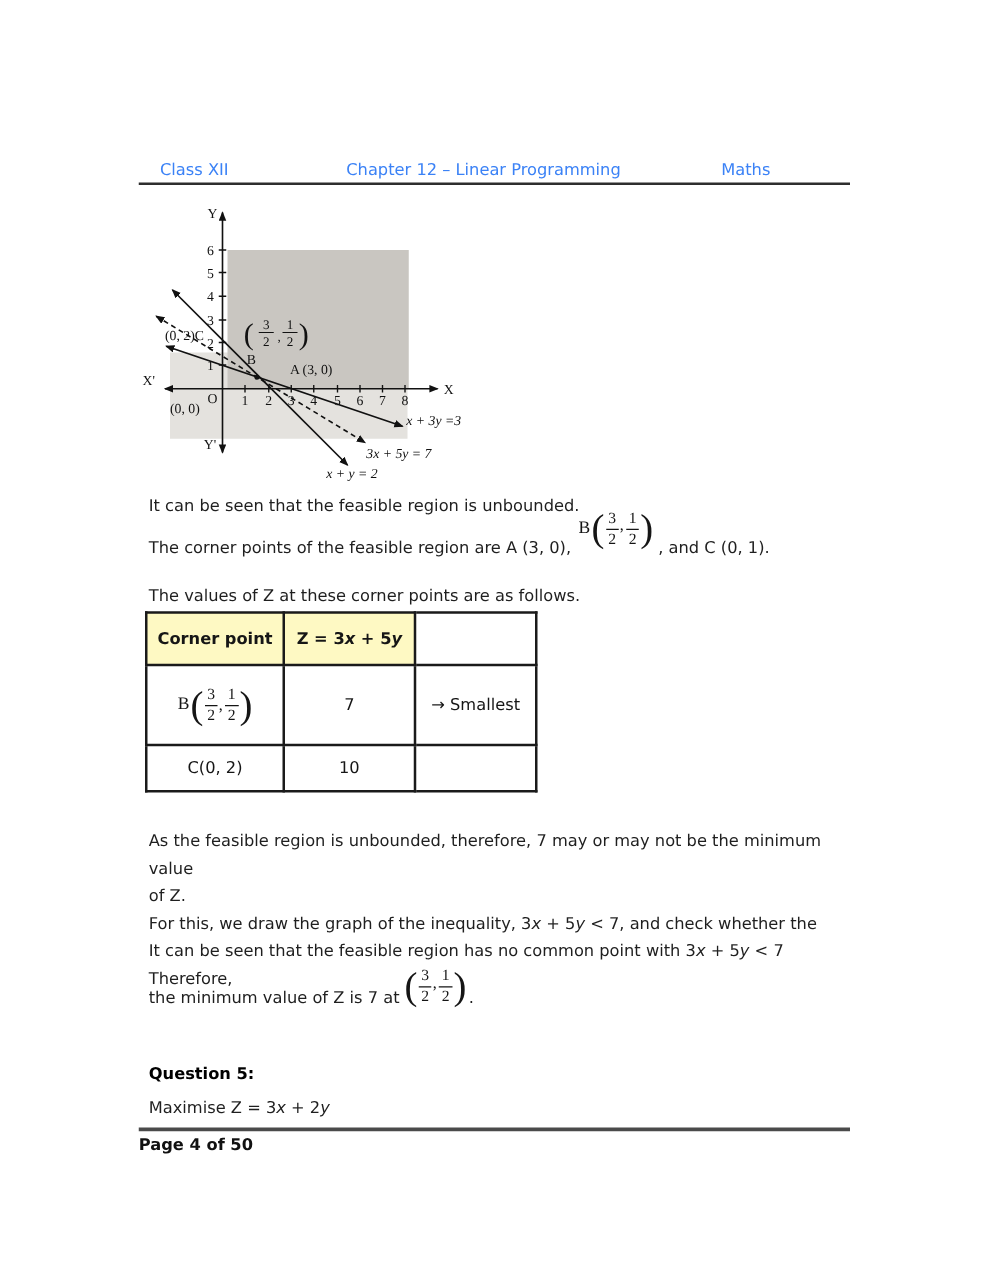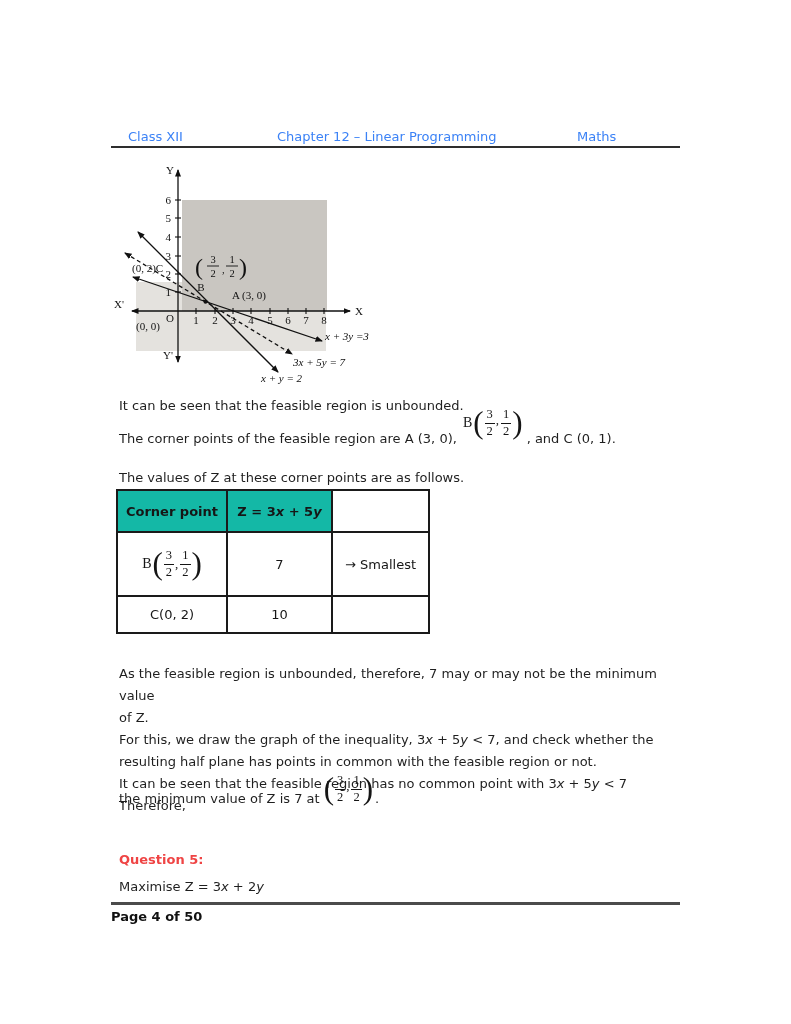--- a/index.html
+++ b/index.html
@@ -34,27 +34,27 @@
   .fg-frac{display:inline-flex;flex-direction:column;align-items:center;font-size:12.5px;line-height:1.08;padding:0 1px;}
   .fg-frac .nu{border-bottom:1px solid #151515;padding:0 2px 1px;}
   .fg-frac .de{padding-top:1px;}
   .fg-comma{align-self:flex-end;margin:0 1px 7px 0;font-size:13px;}
   .raised{margin:0 4px 12px 6px;}
   .raised2{margin:0 2px 6px 4px;}
 
   
   .tbl{left:116px;top:489px;border-collapse:collapse;}
   .tbl td,.tbl th{border:2px solid #1a1a1a;font-size:13px;color:#161616;text-align:center;vertical-align:middle;padding:2px 6px;}
-  .tbl th{background:#14b8a6;font-weight:bold;}
+  .tbl th{background:#fef9c3;font-weight:bold;}
   .tbl th.blank{background:#ffffff;}
   .c1{width:96px;} .c2{width:91px;} .c3{width:83px;}
   .rh{height:36px;} .rhd{height:36px;} .rb{height:58px;} .rc{height:31px;margin-left:12px;}
   .vtop{vertical-align:top;padding-top:8px;}
 
-  .q-heading{color:#ef4444;font-weight:bold;}
+  .q-heading{color:#000000;font-weight:bold;}
 </style>
 </head>
 <body>
 
 <div class="page">
 
   <span class="abs hdr-txt" style="left:128px">Class XII</span>
   <span class="abs hdr-txt" style="left:277px">Chapter 12 – Linear Programming</span>
   <span class="abs hdr-txt" style="left:577px">Maths</span>
   <div class="abs rule-top"></div>
@@ -197,21 +197,20 @@
       <td class="rc">10</td>
       <td class="rc"></td>
     </tr>
   </tbody>
     </table>
 
   <div class="abs para lines" style="top:663px">
     <p><span>As the feasible region is unbounded, therefore, 7 may or may not be the minimum value</span></p>
     <p><span>of Z.</span></p>
     <p><span>For this, we draw the graph of the inequality, 3</span><span class="it">x</span><span> + 5</span><span class="it">y</span><span> &lt; 7, and check whether the</span></p>
-    <p><span>resulting half plane has points in common with the feasible region or not.</span></p>
     <p><span>It can be seen that the feasible region has no common point with 3</span><span class="it">x</span><span> + 5</span><span class="it">y</span><span> &lt; 7 Therefore,</span></p>
   </div>
 
   <div class="abs para flex-line" style="top:774px">
     <span class="txt">the minimum value of Z is 7 at</span>
     <span class="frac-group raised2">
       <span class="fg-paren">(</span>
       <span class="fg-frac">
           <span class="nu">3</span>
           <span class="de">2</span>

